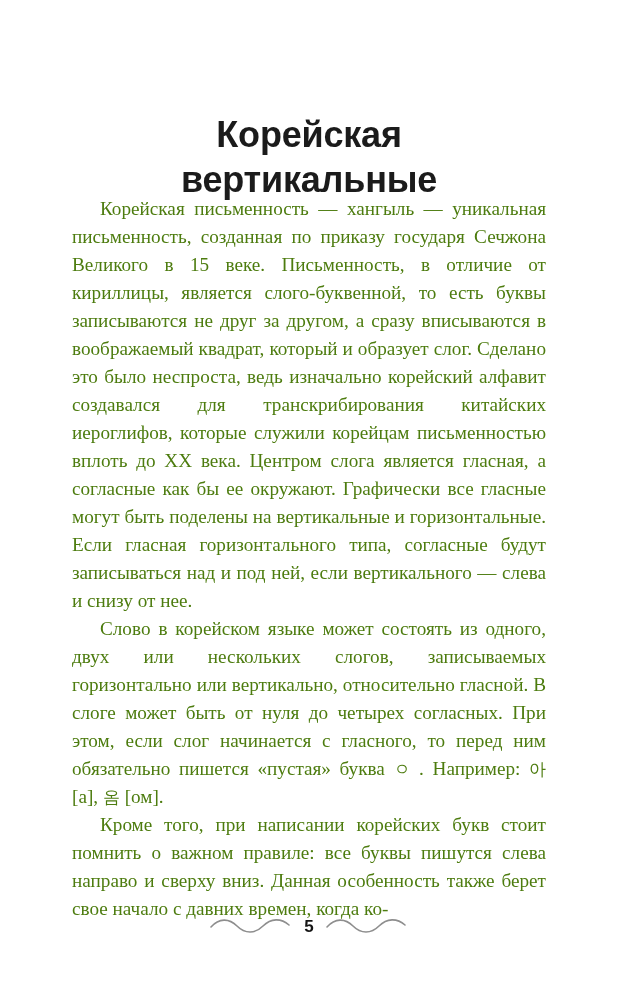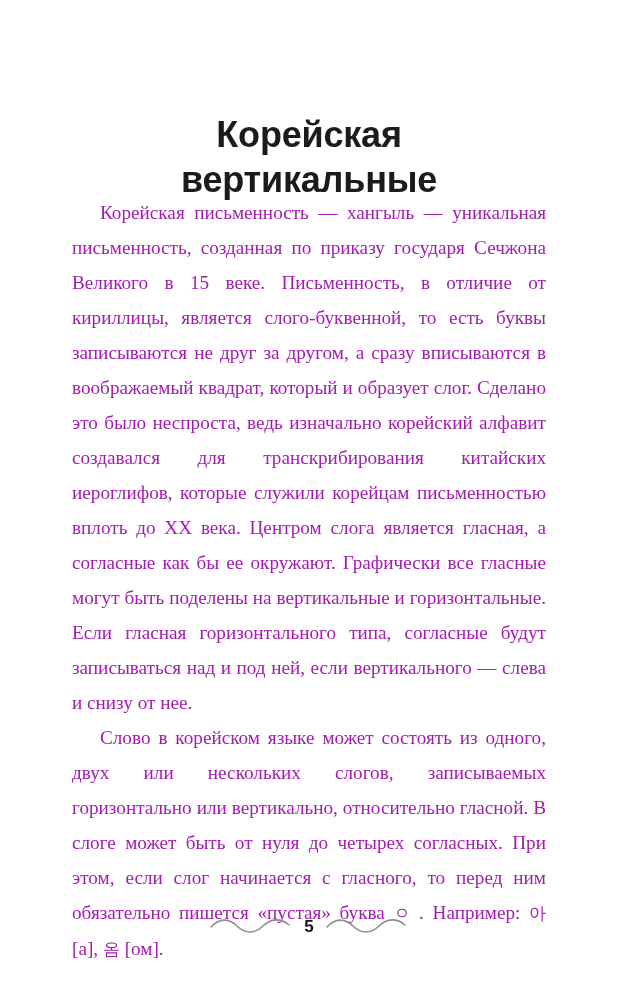--- a/index.html
+++ b/index.html
@@ -40,22 +40,22 @@
   }
 
   
   .body-text {
     position: absolute;
     left: 72px;
     top: 195px;
     width: 474px;
     font-family: "Liberation Serif", "DejaVu Serif", serif;
     font-size: 19.2px;
-    line-height: 35px;
-    color: #a21caf;
+    line-height: 28px;
+    color: #4d7c0f;
     text-align: justify;
     text-justify: inter-word;
     -webkit-hyphens: manual;
     hyphens: manual;
   }
   .body-text p {
     margin: 0;
     text-indent: 28px;
     text-align: justify;
   }
@@ -103,20 +103,21 @@
     <span class="title-line">Корейская</span>
     <span class="title-line">вертикальные</span>
   </h1>
 
   <div class="body-text">
 
     <p>Корейская письменность — хангыль — уникаль­ная письменность, созданная по приказу государя Сечжона Великого в 15 веке. Письменность, в от­личие от кириллицы, является слого-буквенной, то есть буквы записываются не друг за другом, а сразу вписываются в воображаемый квадрат, который и образует слог. Сделано это было неспроста, ведь из­начально корейский алфавит создавался для транс­крибирования китайских иероглифов, которые служили корейцам письменностью вплоть до XX века. Центром слога является гласная, а согласные как бы ее окружают. Графически все гласные могут быть поделены на вертикальные и горизонтальные. Если гласная горизонтального типа, согласные бу­дут записываться над и под ней, если вертикально­го — слева и снизу от нее.</p>
 
     <p><span>Слово в корейском языке может состоять из од­ного, двух или нескольких слогов, записываемых горизонтально или вертикально, относительно гласной. В слоге может быть от нуля до четырех со­гласных. При этом, если слог начинается с гласного, то перед ним обязательно пишется «пустая» буква </span><span class="hangul">ㅇ</span><span> . Например: </span><span class="hangul">아</span><span> [а], </span><span class="hangul">옴</span><span> [ом].</span></p>
 
+    <p>Кроме того, при написании корейских букв сто­ит помнить о важном правиле: все буквы пишутся слева направо и сверху вниз. Данная особенность также берет свое начало с давних времен, когда ко-</p>
 
   </div>
 
   <div class="page-footer">
 
     <svg class="ornament" width="84" height="16" viewBox="0 0 84 16" aria-hidden="true">
       <path d="M2 9 C 10 0, 20 0, 28 8 C 36 16, 46 16, 54 8 C 62 0, 72 0, 80 7" fill="none" stroke="#8e8e8e" stroke-width="1.6" stroke-linecap="round"></path>
     </svg>
 
     <span class="page-number">5</span>

